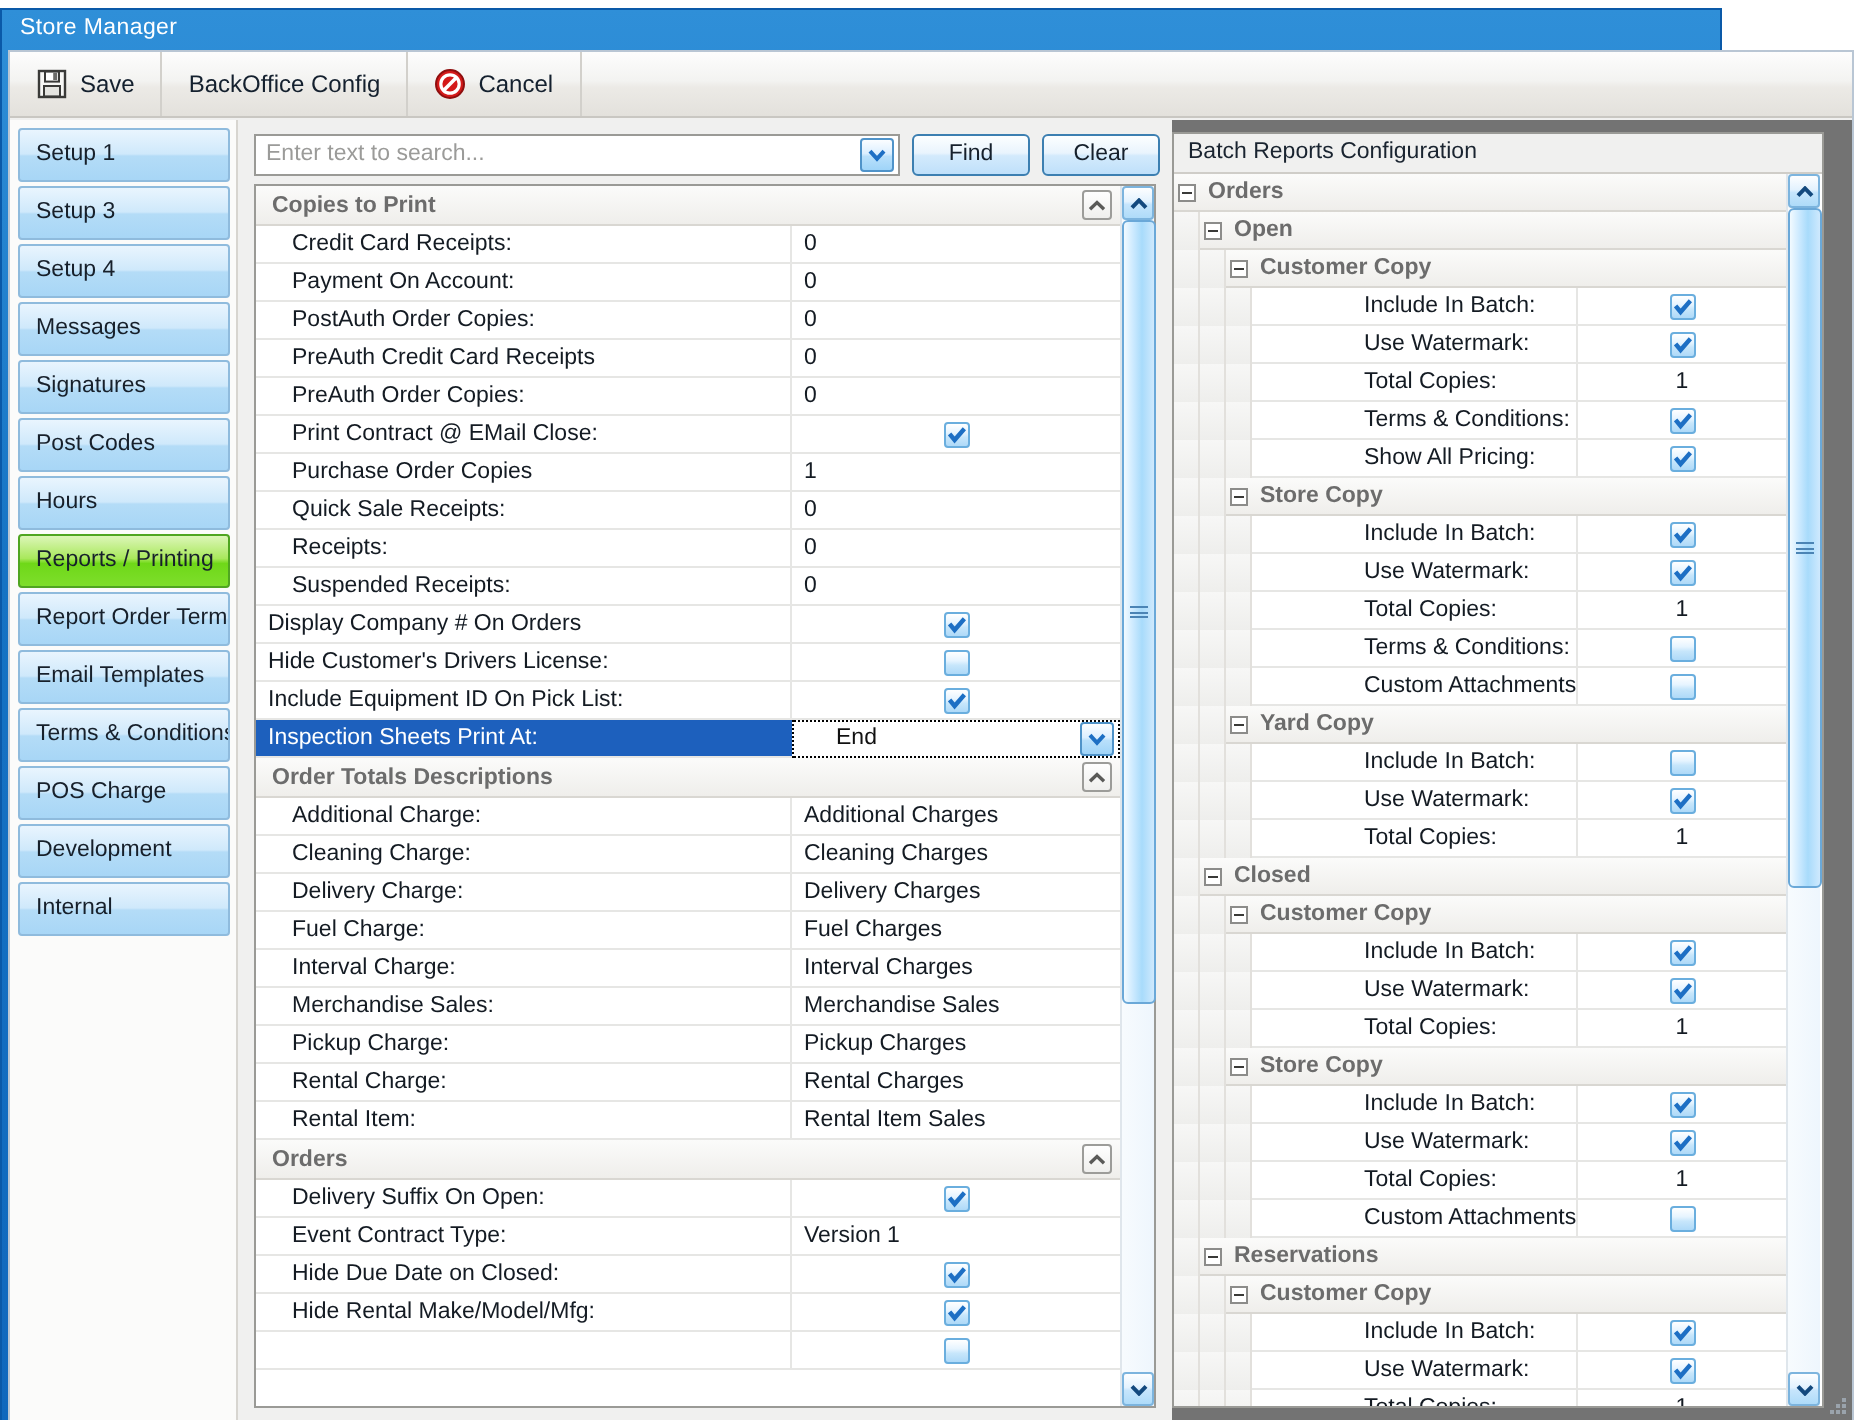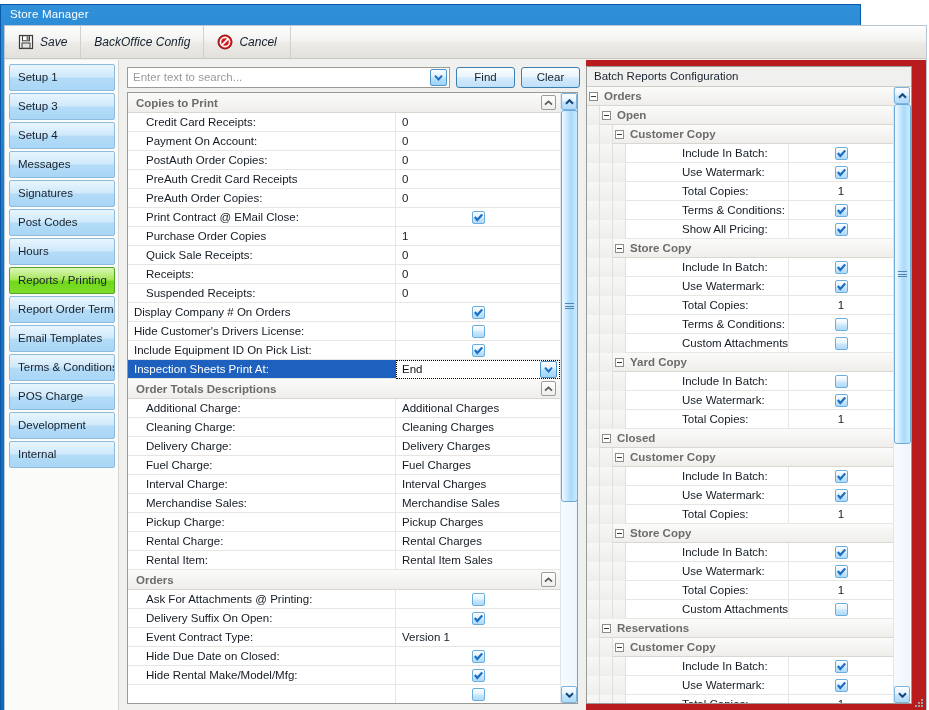--- a/index.html
+++ b/index.html
@@ -34,21 +34,21 @@
     width: 923px; height: 686px;
     background: #f0f0ef;
     border: 1px solid #b9c6d4;
   }
 
   
   #toolbar {
     height: 33px;
     background: linear-gradient(180deg,#fdfdfd 0%,#f3f3f1 45%,#eceae6 55%,#e3e1dc 100%);
     border-bottom: 1px solid #c9c7c2;
-    display: flex; align-items: stretch; font-style: italic;
+    display: flex; align-items: stretch;
   }
   .tb-btn {
     display: flex; align-items: center; gap: 6px;
     padding: 0 13px;
     cursor: pointer;
     font-size: 12px;
     color: #14202e;
     border-right: 1px solid #d2d0cb;
     background: transparent;
   }
@@ -187,21 +187,21 @@
   }
   .row .val.center { justify-content: center; padding-left:0; }
   .row.sel {
     background: #1d60bd; color: #ffffff;
   }
   .row.sel .lbl { border-right: none; }
   .row.sel .val {
     background: #ffffff; color:#111;
     border: 1px dotted #000;
     height: 19px;
-    padding-left: 5px;
+    padding-left: 21px;
     justify-content: space-between;
     margin-right: 0;
   }
 
   
   .cb {
     width: 13px; height: 13px;
     border: 1px solid #6aaede;
     border-radius: 2px;
     background: linear-gradient(180deg,#ffffff 0%,#e6f4ff 40%,#c7e6fb 60%,#aed9f8 100%);
@@ -239,21 +239,21 @@
     display:flex;align-items:center;justify-content:center;
   }
   .grip { width:9px; }
   .grip i {
     display:block; height:1px; background:#4b84b5; margin:1.6px 0;
   }
 
   
   #right {
     flex: 1;
-    background: #b91c1c;
+    background: #737373;
     padding: 6px 6px 0 0;
     position: relative;
   }
   #rightbox {
     position:absolute; left:0; top:6px;
     width: 326px; height: 638px;
     background: #ffffff;
     border: 1px solid #9a9a96;
   }
   #right-cap {
@@ -531,26 +531,20 @@
                 </div>
                 <div class="section">
                   <span>Orders</span>
                   <span class="sec-collapse">
                     <svg width="9" height="6" viewBox="0 0 9 6">
                       <path d="M1 4.6 L4.5 1.3 L8 4.6" fill="none" stroke="#5a5a58" stroke-width="1.7"></path>
                     </svg>
                   </span>
                 </div>
                 <div class="row">
-                  <div class="lbl ind">Ask For Attachments @ Printing:</div>
-                  <div class="val center">
-                    <span class="cb"></span>
-                  </div>
-                </div>
-                <div class="row">
                   <div class="lbl ind">Delivery Suffix On Open:</div>
                   <div class="val center">
                     <span class="cb">
                       <svg width="9" height="9" viewBox="0 0 9 9">
                         <path d="M0.8 4 L3.3 7 L8.2 1.4" fill="none" stroke="#1d6fc4" stroke-width="2.2"></path>
                       </svg>
                     </span>
                   </div>
                 </div>
                 <div class="row">

